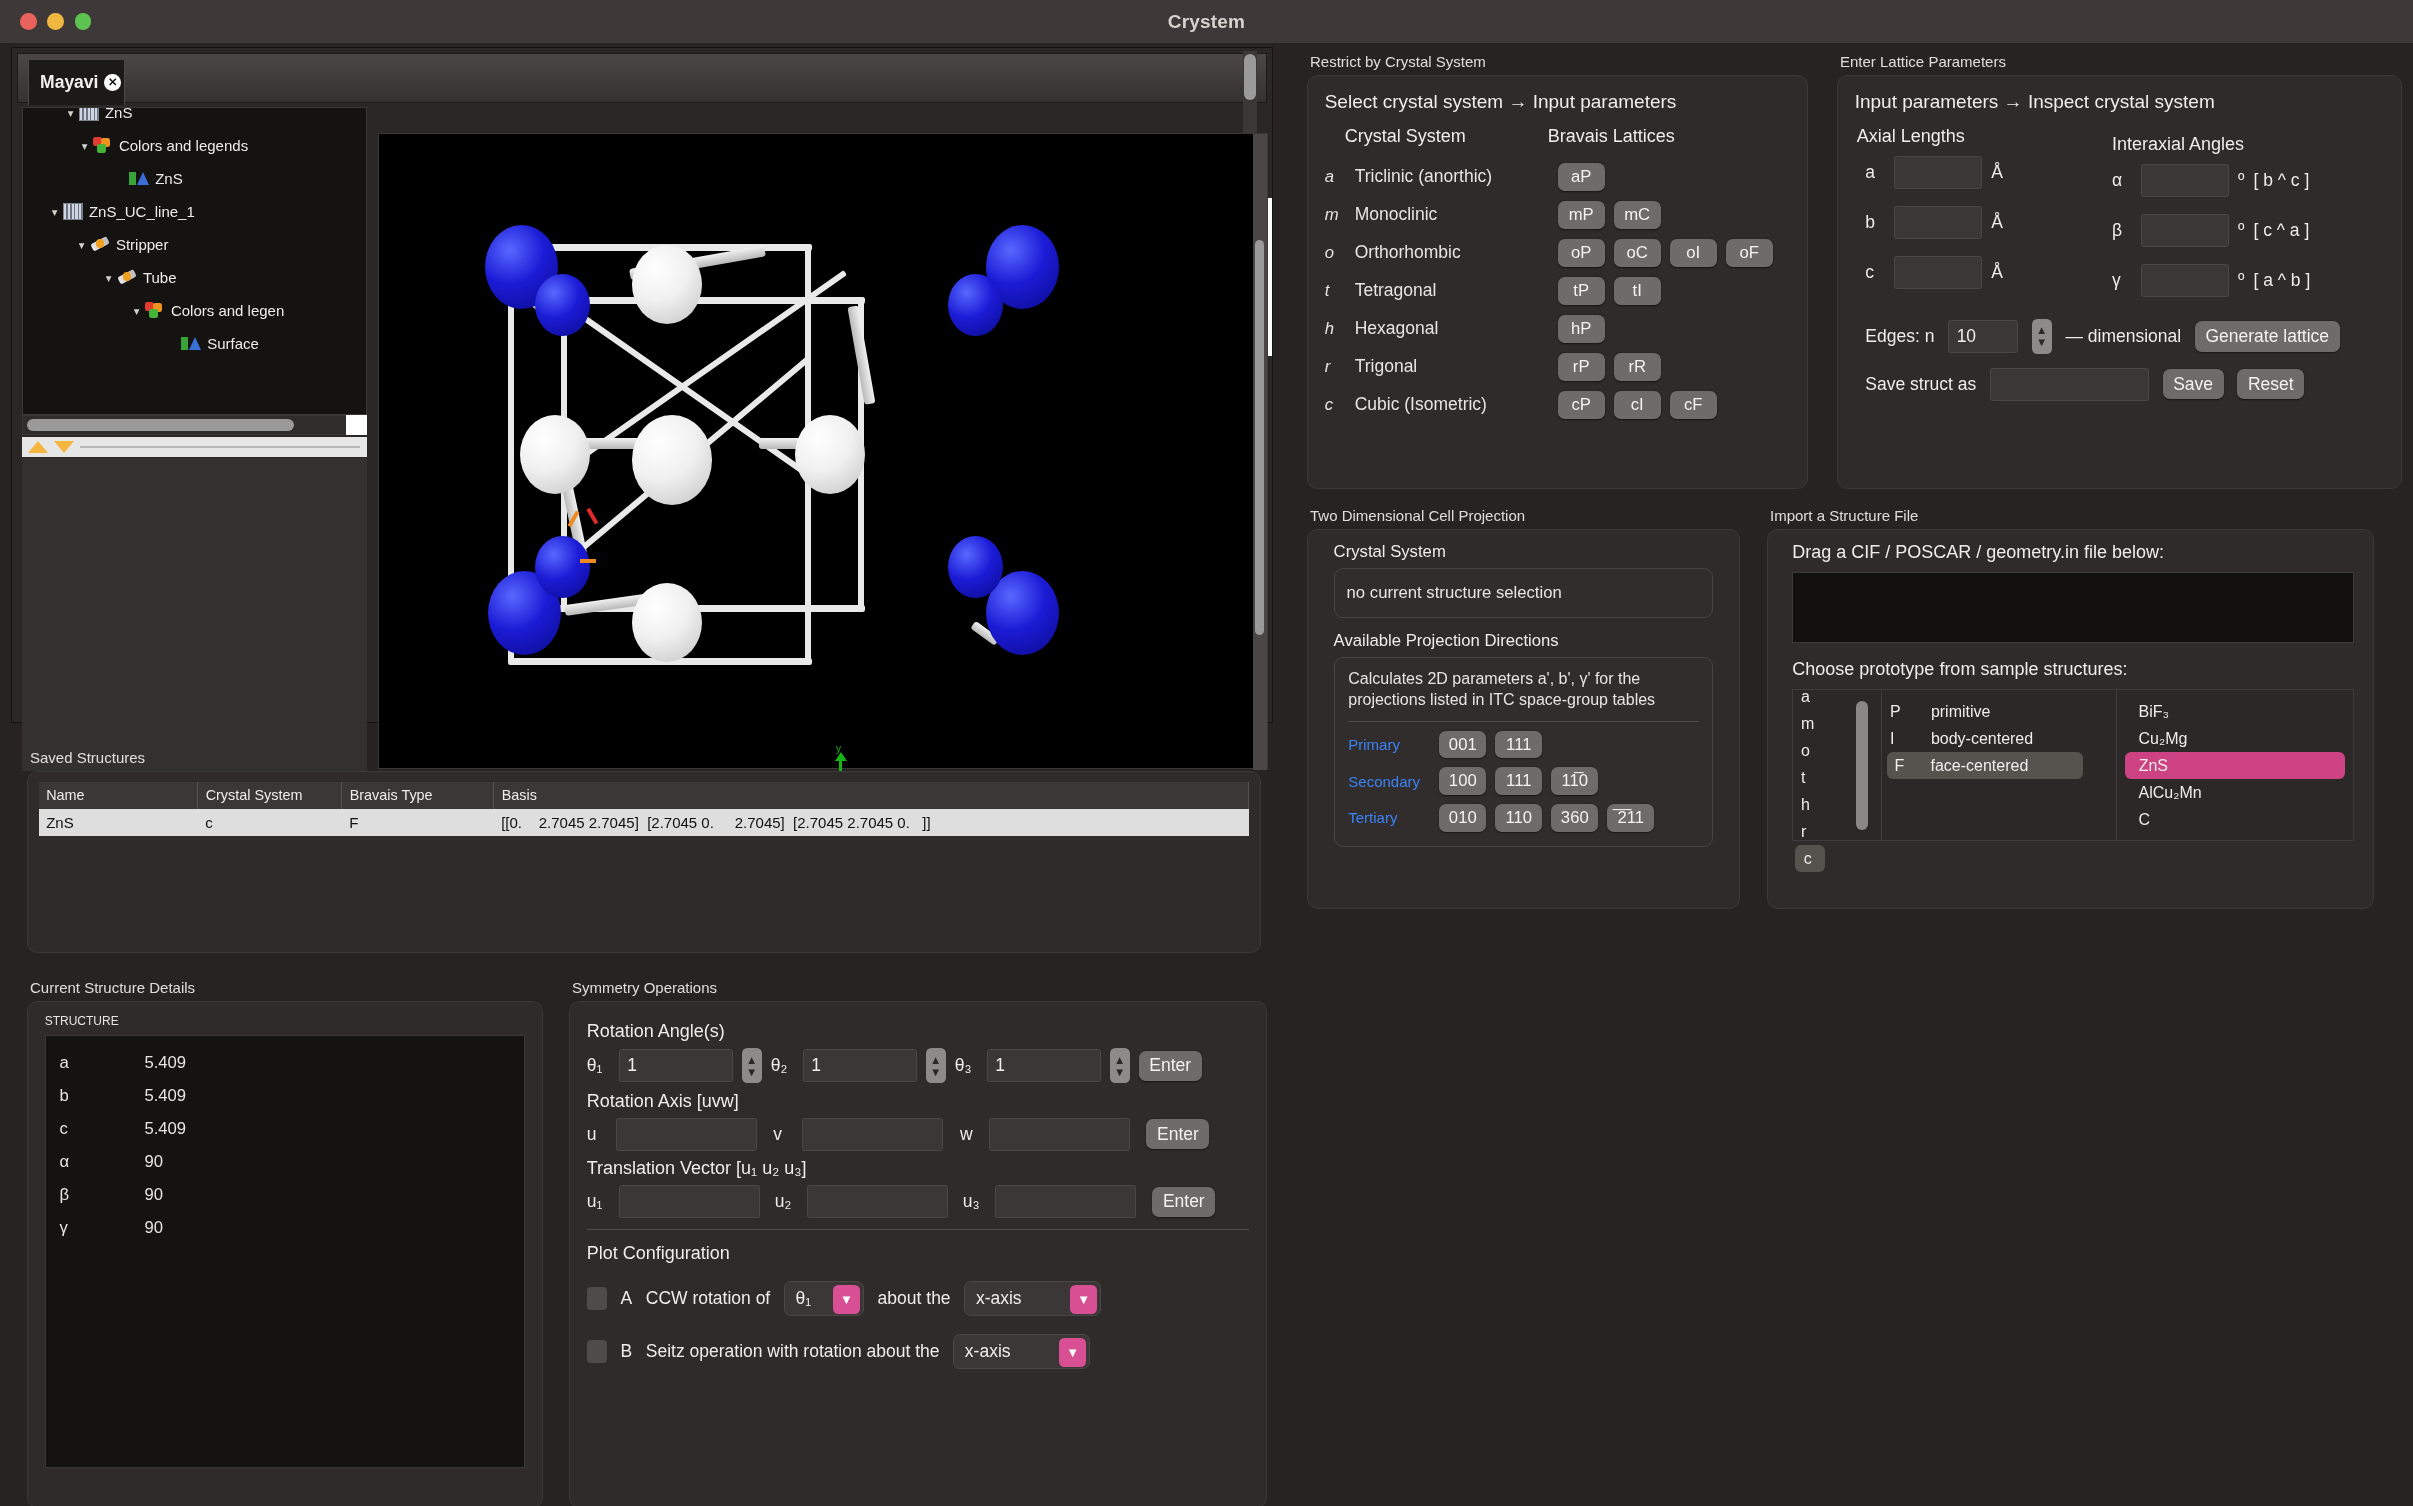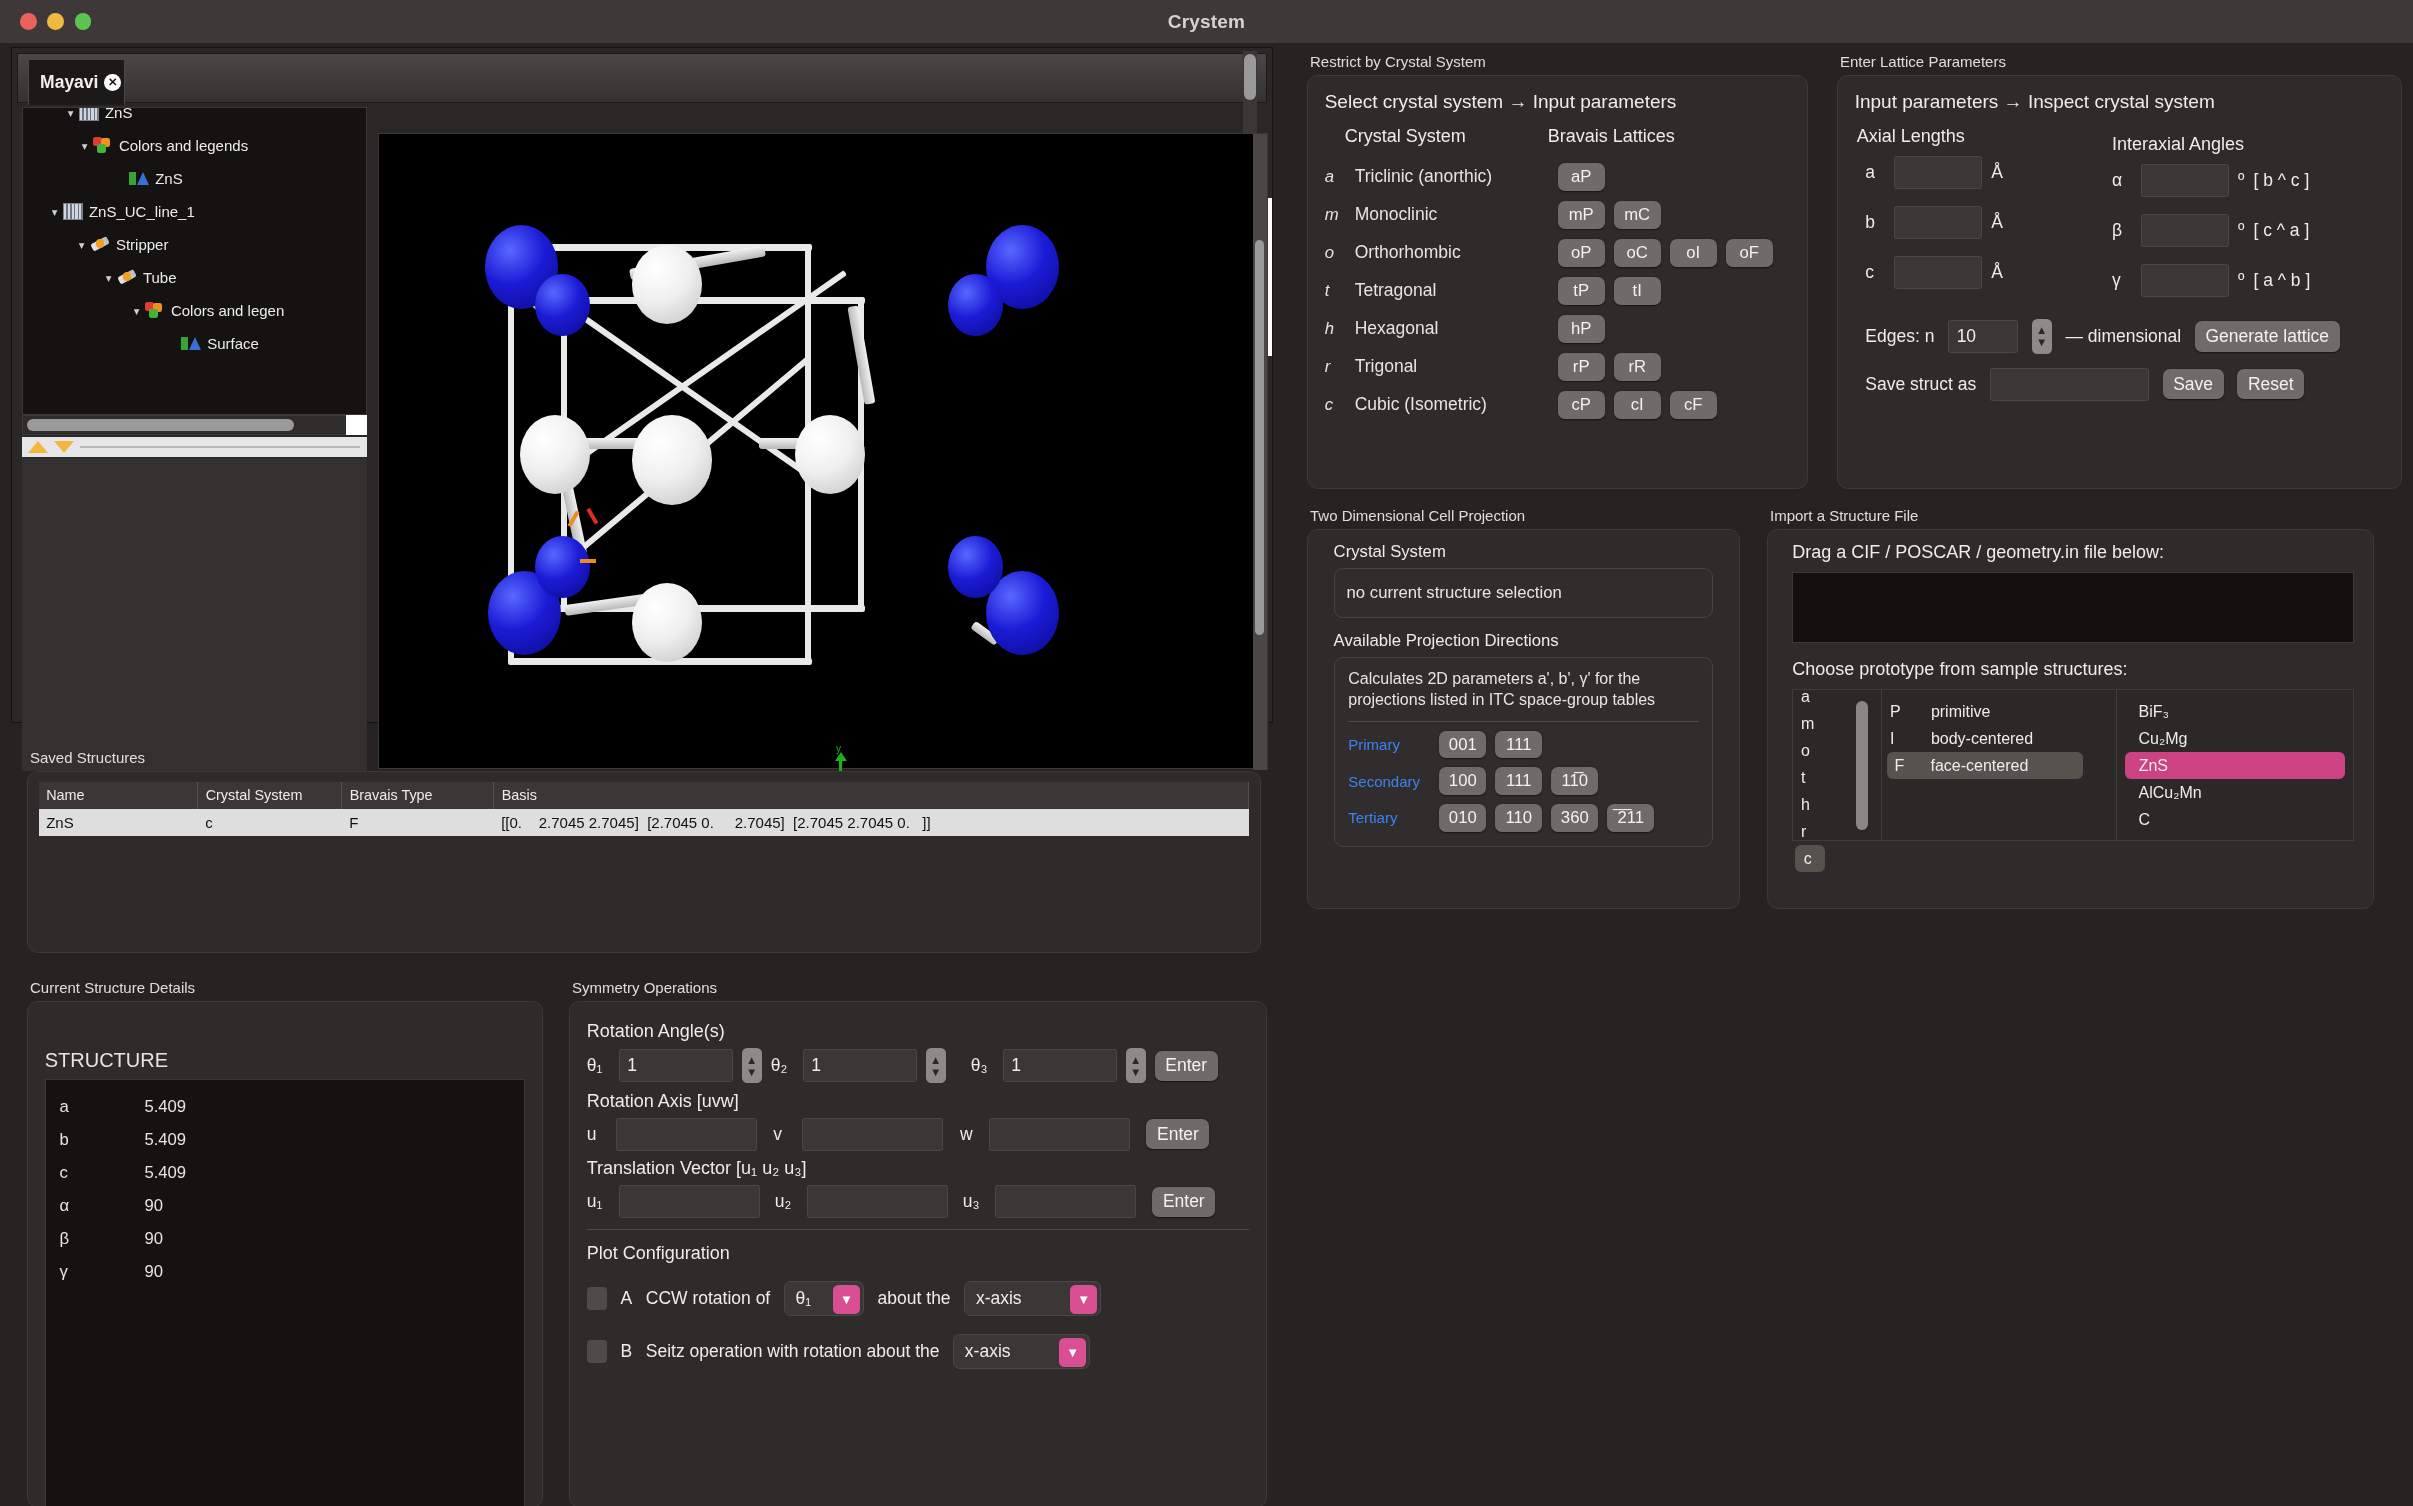--- a/index.html
+++ b/index.html
@@ -591,21 +591,21 @@
           <td style="white-space:pre;">[[0.    2.7045 2.7045]  [2.7045 0.     2.7045]  [2.7045 2.7045 0.   ]]</td>
         </tr>
       </tbody>
     </table>
   </div>
 </div>
 
 <div class="gbox" id="details">
   <div class="gtitle">Current Structure Details</div>
   <div class="gbody">
-    <div style="font-size:20px;margin-top:35px;">STRUCTURE</div>
+    <div style="font-size:12px;">STRUCTURE</div>
     <div class="struct-list">
       <div class="struct-row">
         <span class="struct-k">a</span>
         <span>5.409</span>
       </div>
       <div class="struct-row">
         <span class="struct-k">b</span>
         <span>5.409</span>
       </div>
       <div class="struct-row">
@@ -638,21 +638,21 @@
       <span class="spinner">
         <span>▲</span>
         <span>▼</span>
       </span>
       <span class="lbl" style="width:23px;">θ₂</span>
       <input class="inp" style="width: 114px;" value="1">
       <span class="spinner">
         <span>▲</span>
         <span>▼</span>
       </span>
-      <span class="lbl" style="width:23px;margin-left:16px;">θ₃</span>
+      <span class="lbl" style="width:23px;">θ₃</span>
       <input class="inp" style="width: 114px;" value="1">
       <span class="spinner">
         <span>▲</span>
         <span>▼</span>
       </span>
       <button class="btn">Enter</button>
     </div>
 
     <div class="so-head">Rotation Axis [uvw]</div>
     <div class="so-row">

